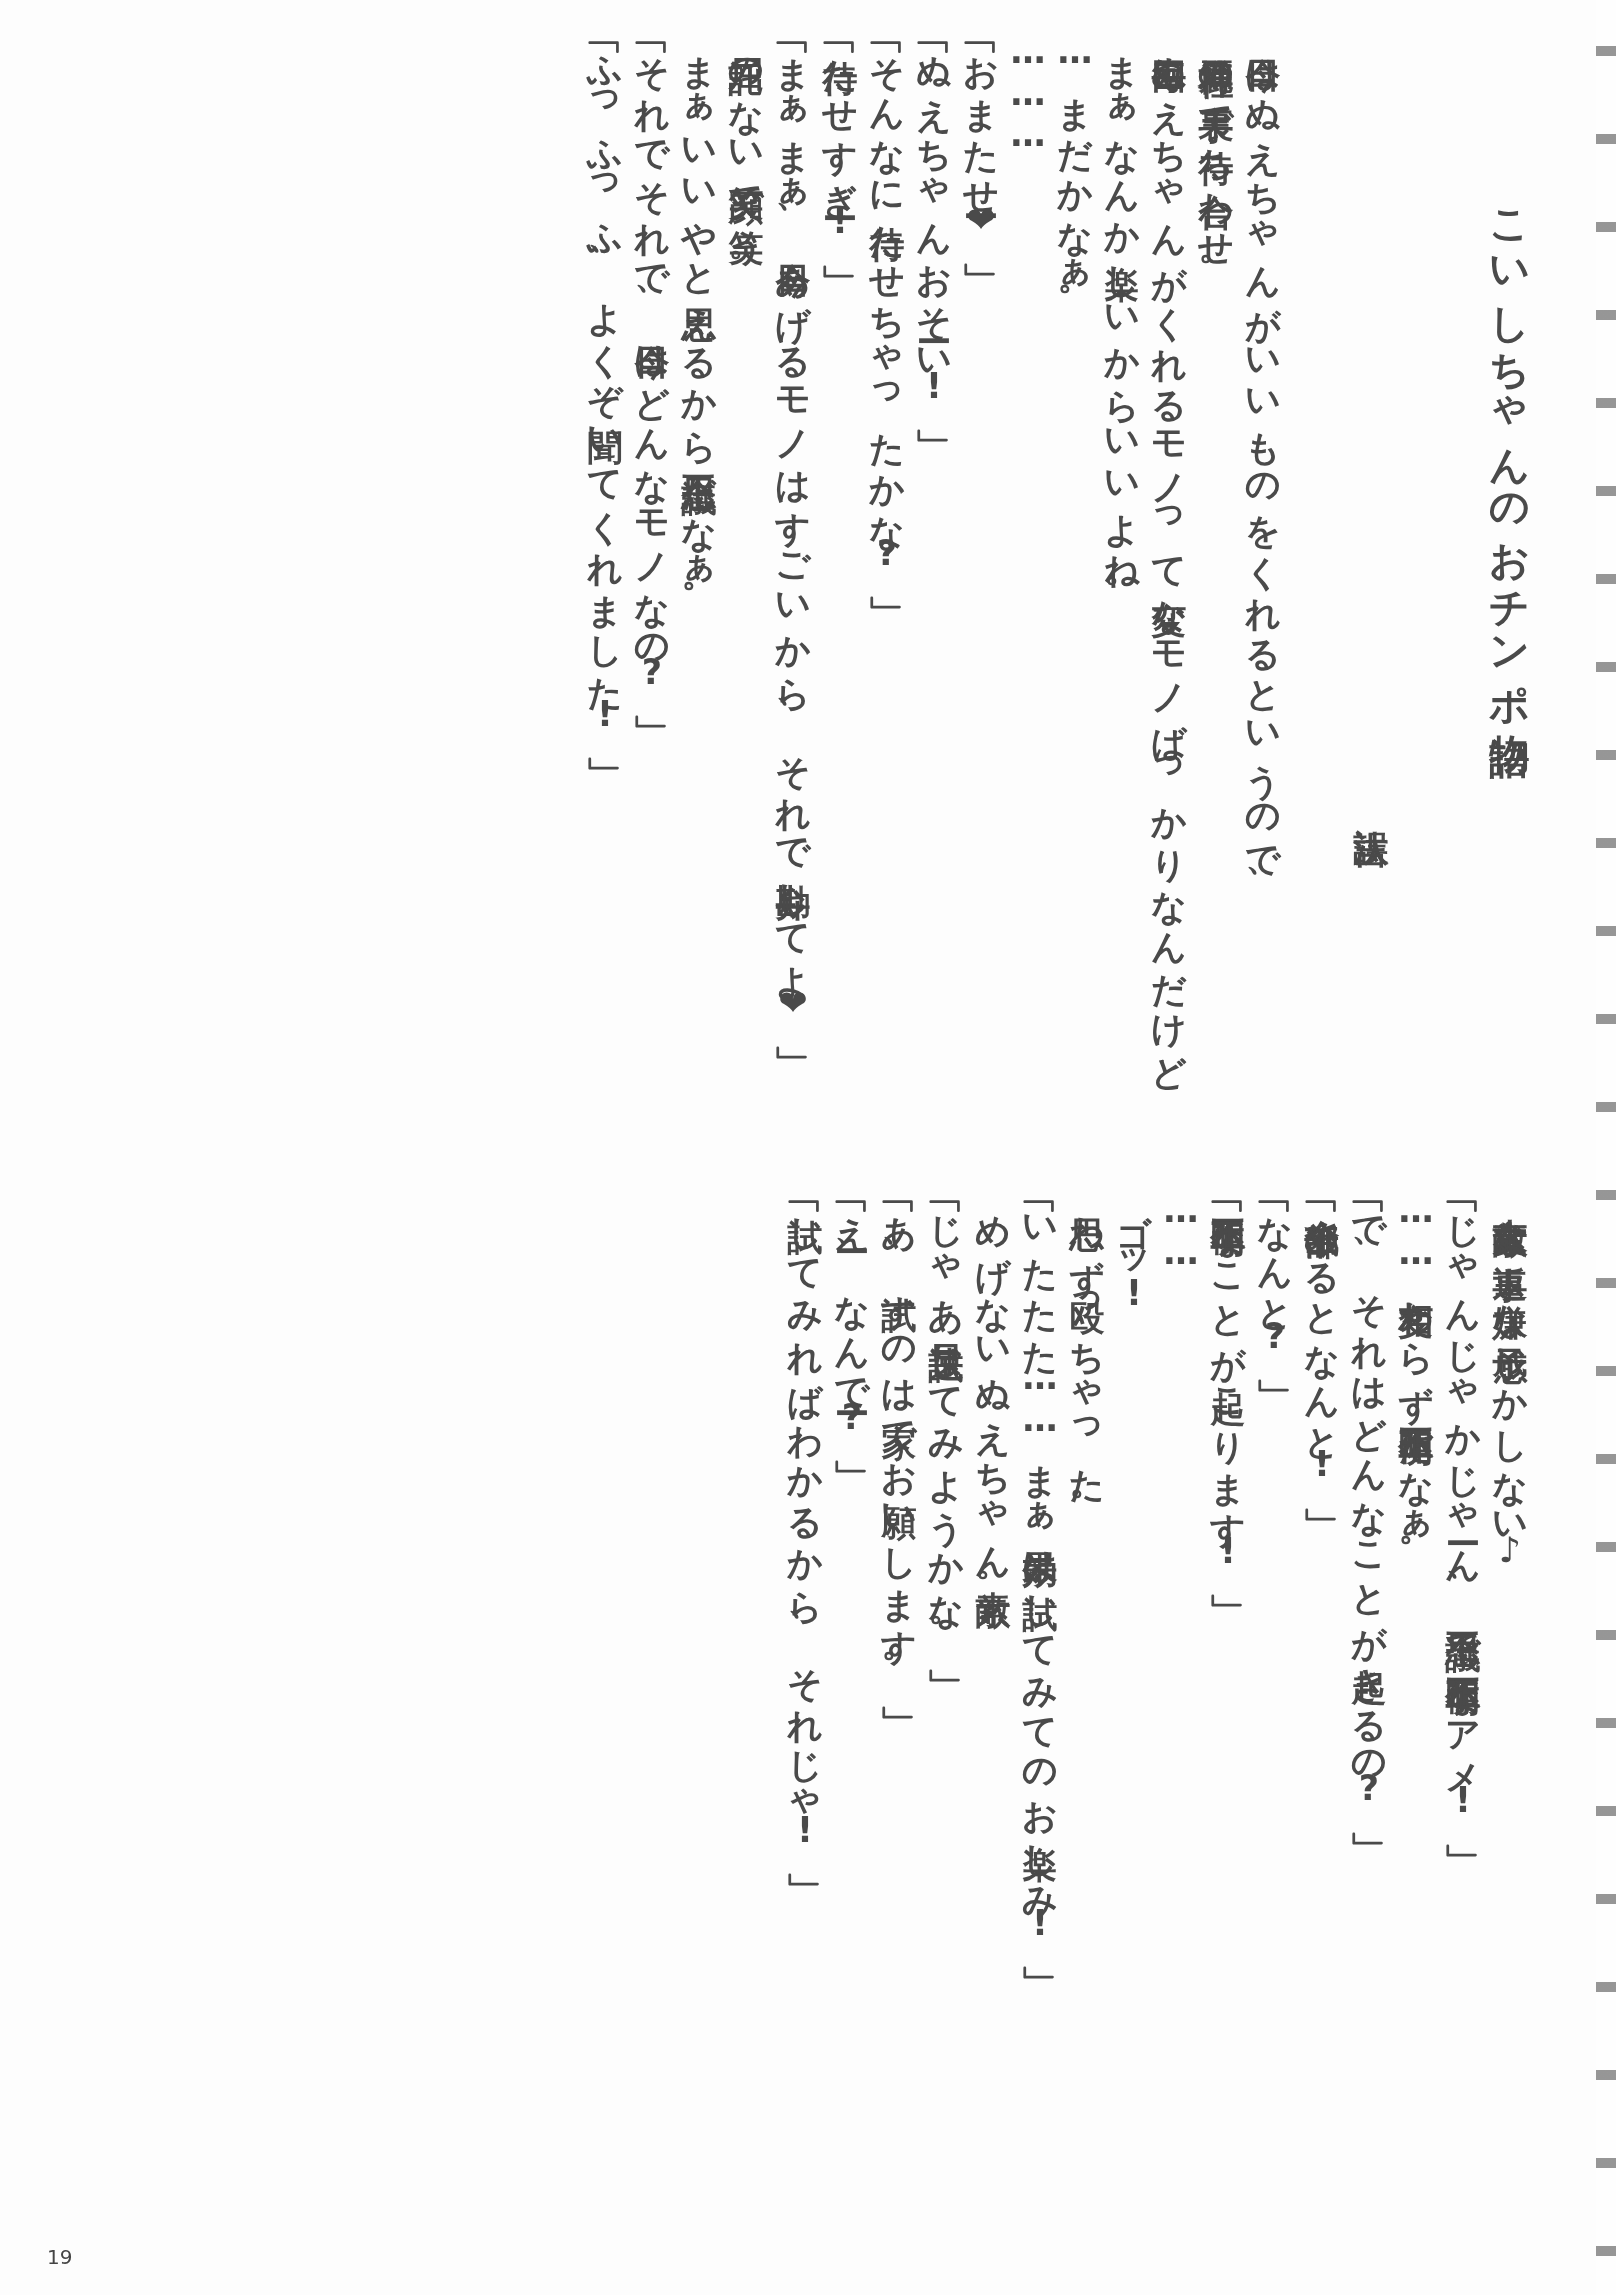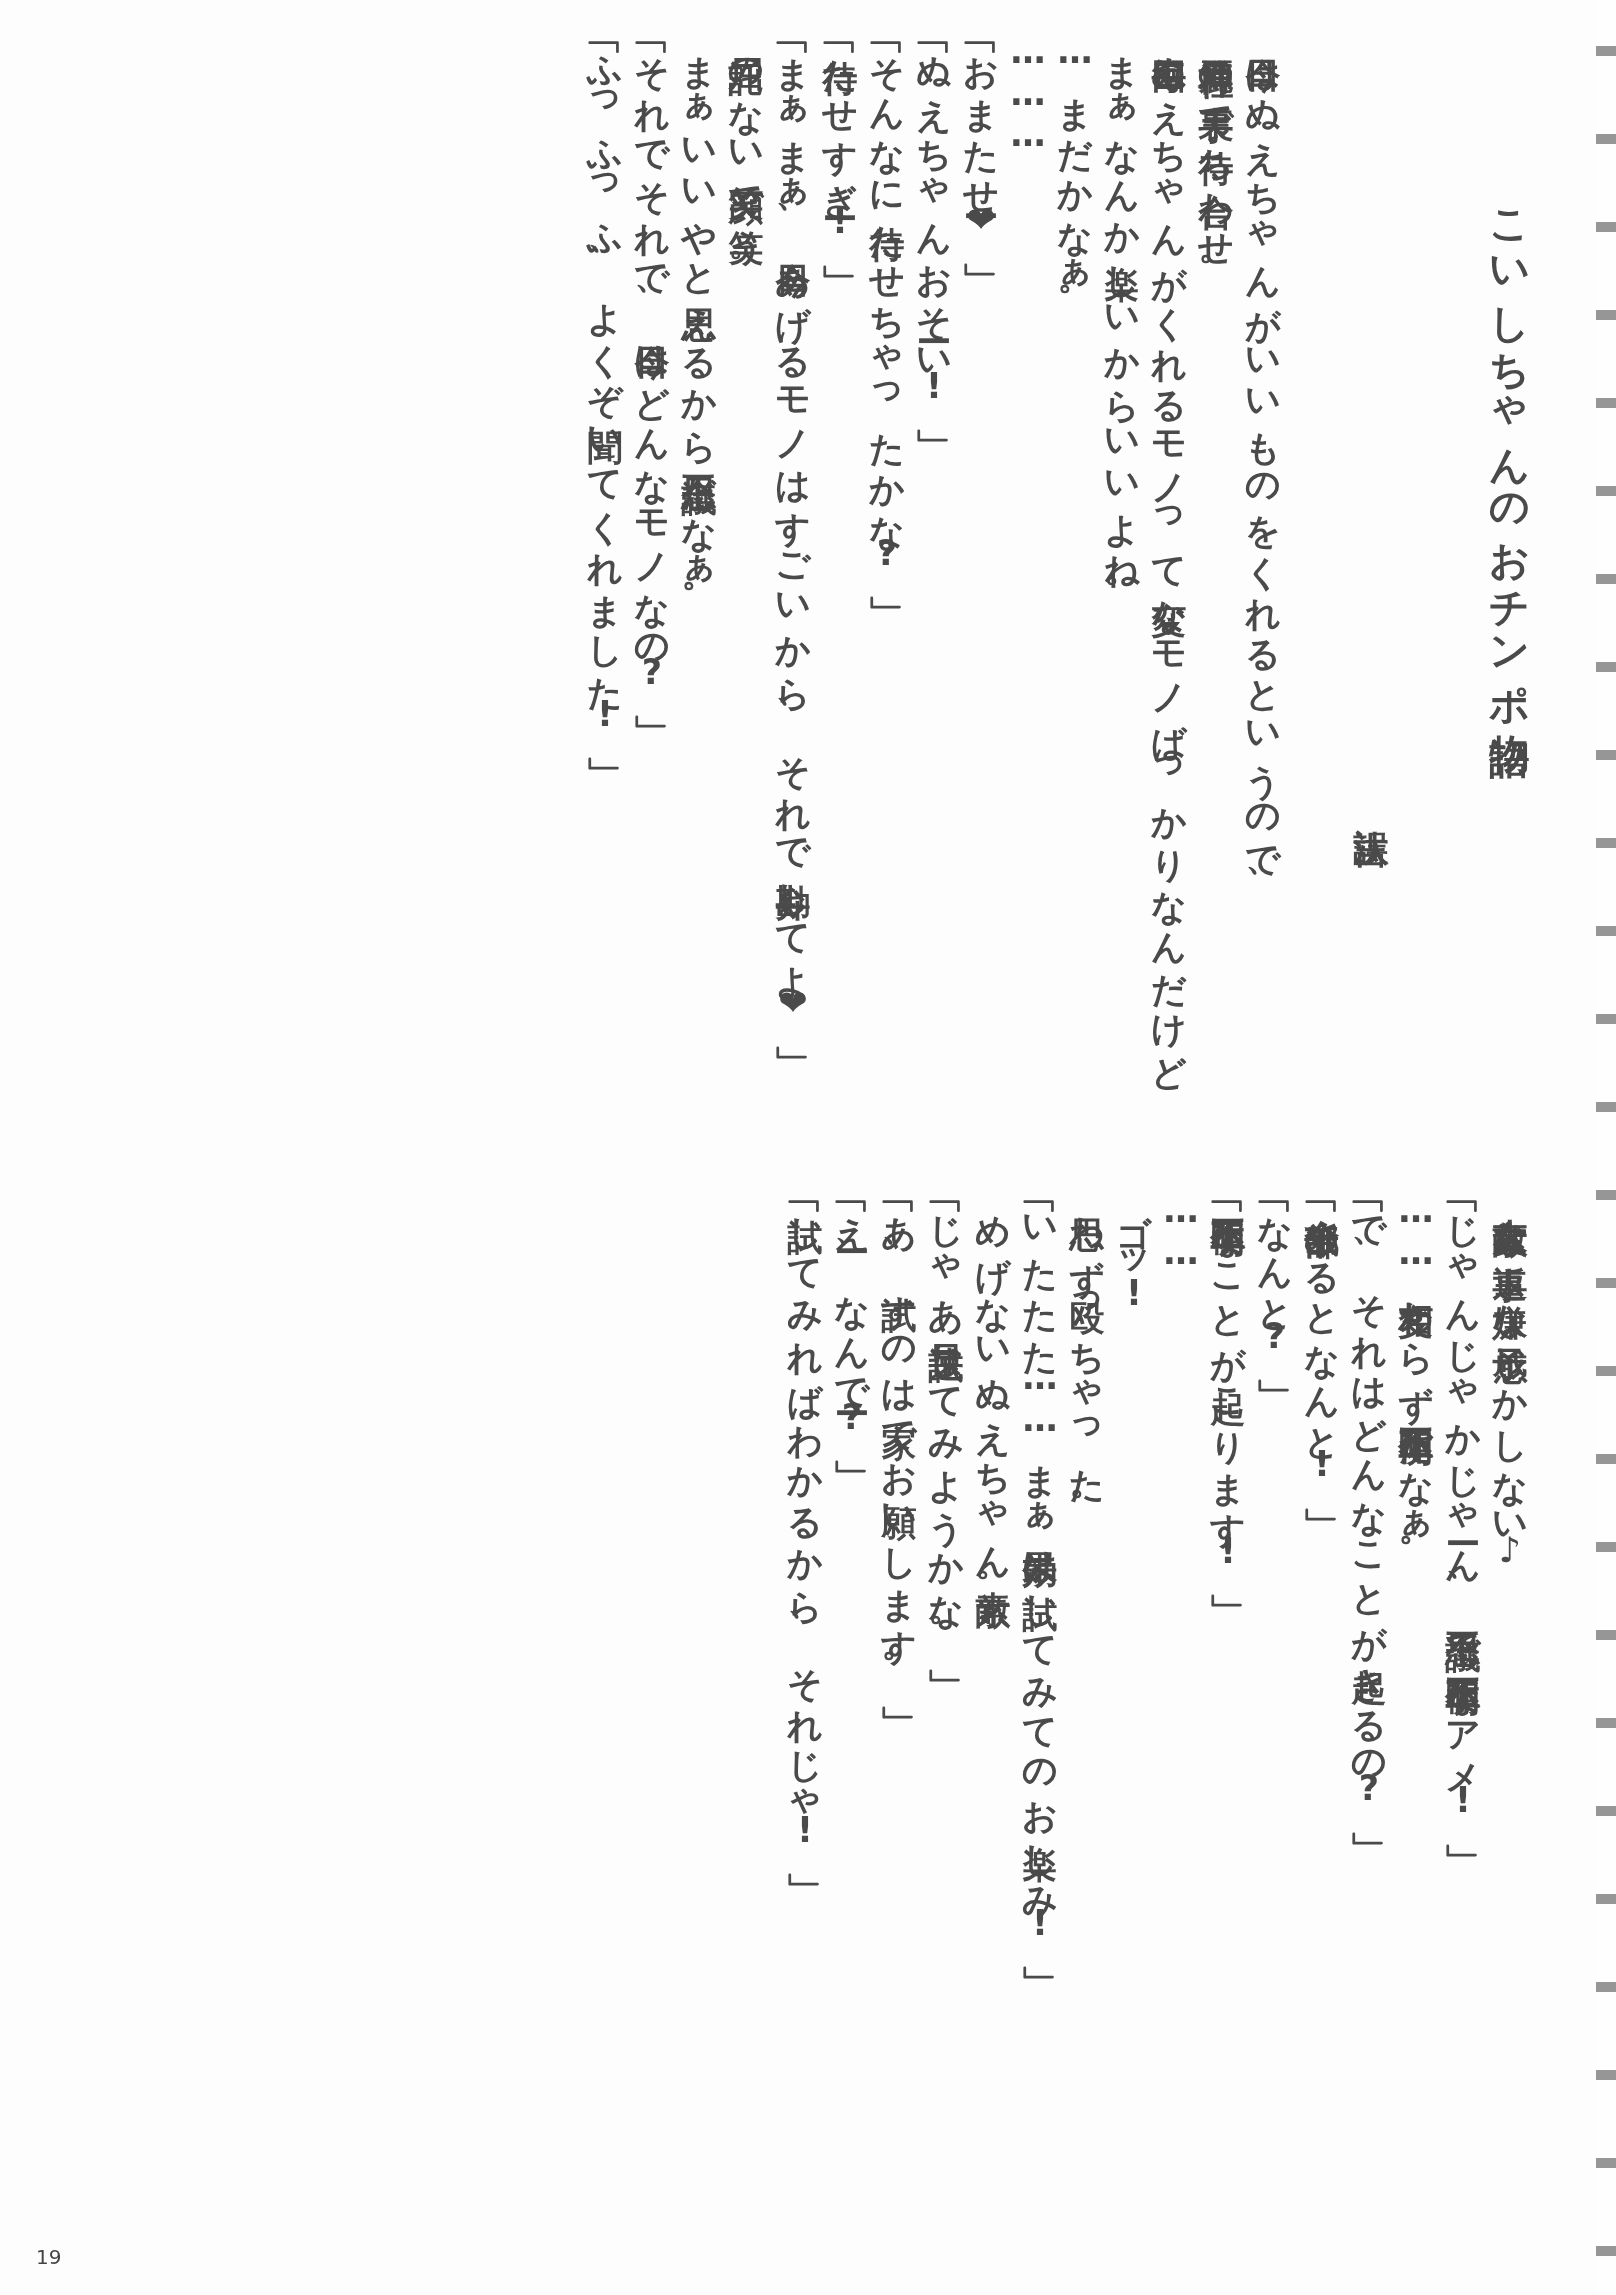--- a/index.html
+++ b/index.html
@@ -8,21 +8,21 @@
   .page { position: absolute; inset: 0; background: #fdfdfd; }
   .binding { position: absolute; right: 0; top: 0; width: 21.4px; height: 100%;
     background: repeating-linear-gradient(to bottom, #fff 0 46px, #6a6a6a 46px 56px, #fff 56px 88px);
     opacity: 0.7; }
   .block { position: absolute; writing-mode: vertical-rl; text-orientation: upright; }
   .top { right: 84px; top: 30.5px; height: 1098px; }
   .bottom { right: 84px; top: 1190px; height: 915px; }
   .col { font-size: 35px; line-height: 47px; letter-spacing: 1.5px; font-weight: bold; white-space: pre; }
   .title { font-size: 40px; padding-top: 153px; margin-left: 92px; }
   .author { padding-top: 770px; margin-left: 61px; }
-  .pageno { position: absolute; left: 36px; top: 2245px; font-size: 20px; color: #444; }
+  .pageno { position: absolute; left: 47px; top: 2245px; font-size: 20px; color: #444; }
 </style>
 </head>
 <body>
 
 <div class="page">
   <div class="binding"></div>
 
   <div class="block top">
     <div class="col title">こいしちゃんのおチンポ物語</div>
     <div class="col author">誤汰吉</div>

